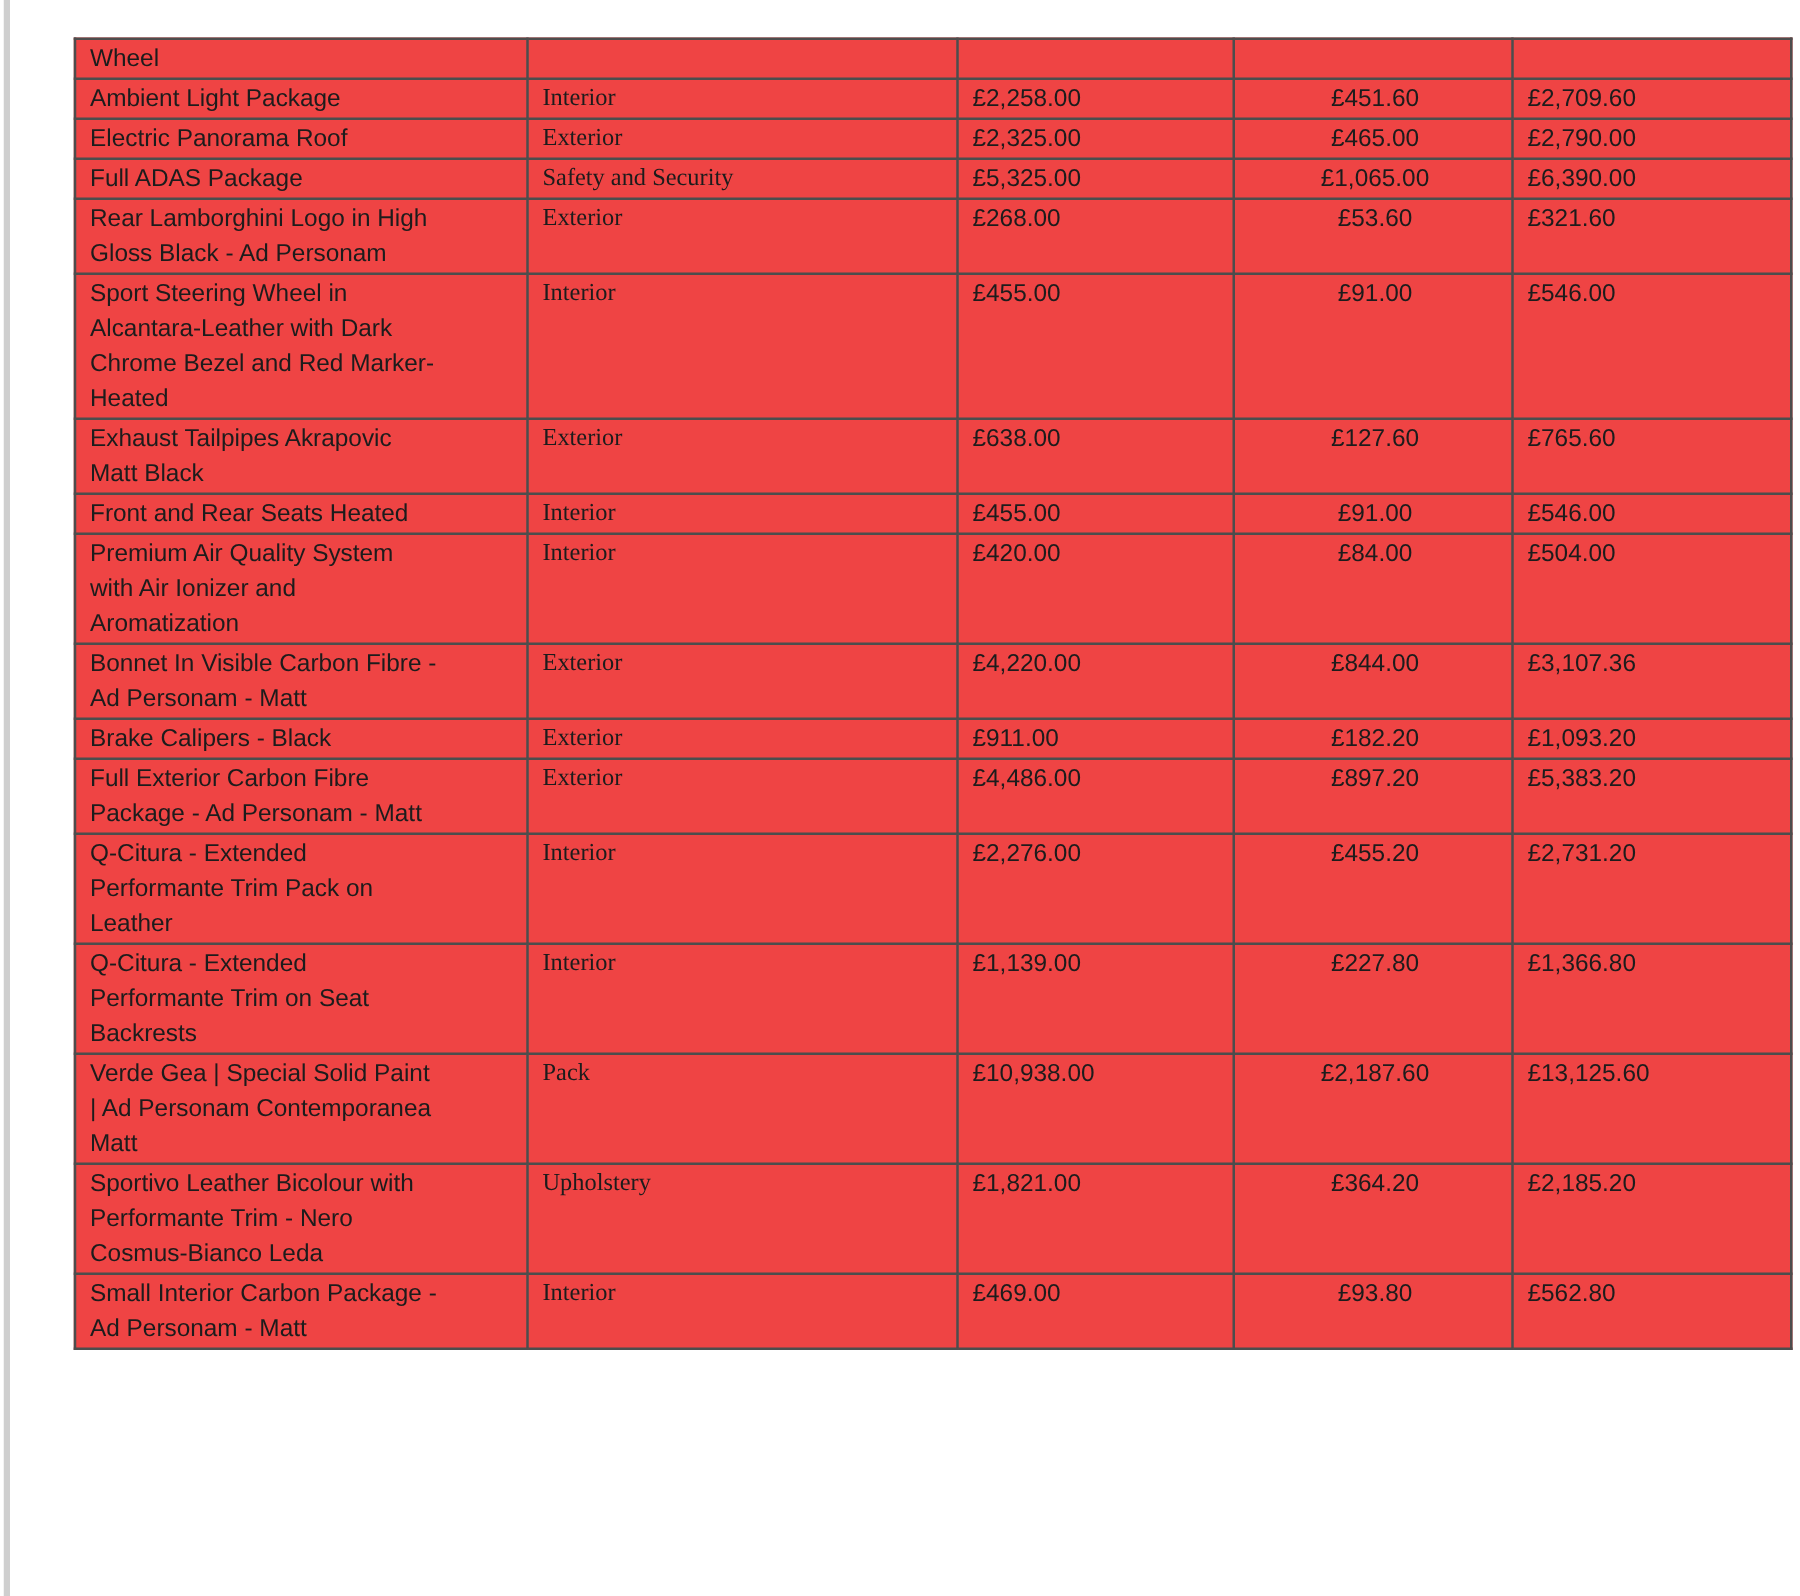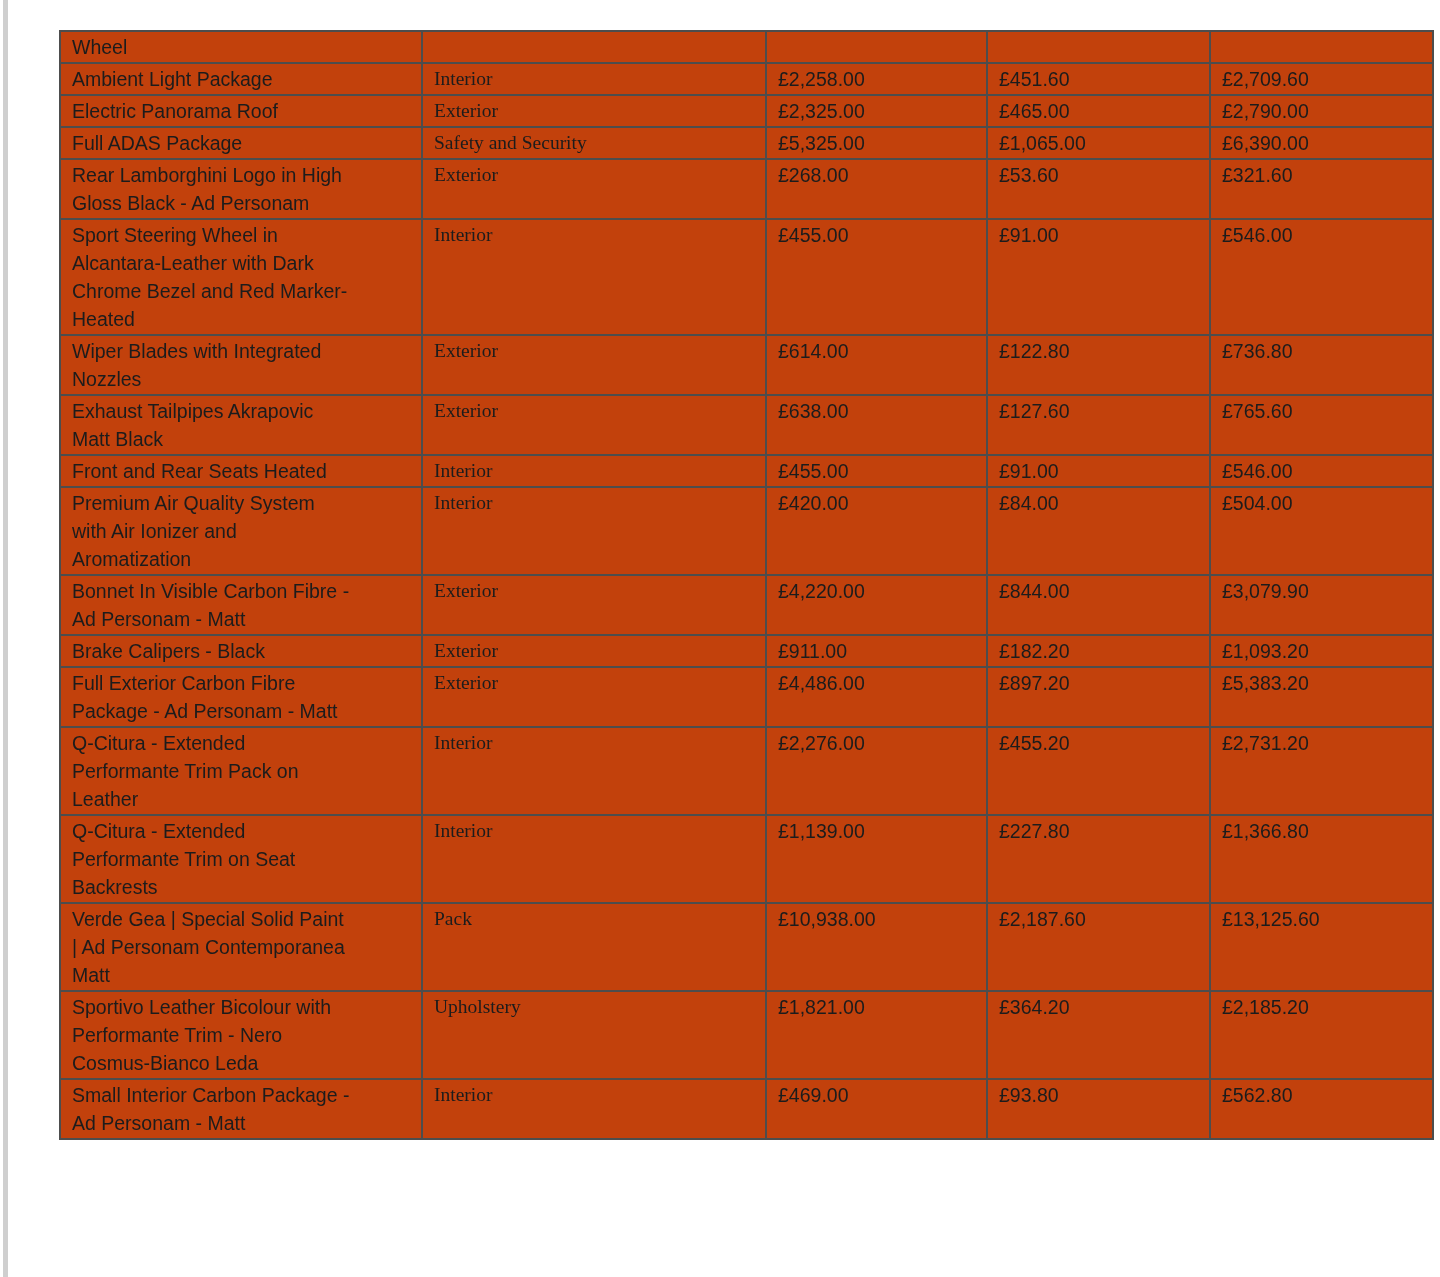--- a/index.html
+++ b/index.html
@@ -22,35 +22,35 @@
     height: 1277px;
     background: var(--edge, #cfcfcf);
   }
   table.options-table {
     position: absolute;
     left: 59px;
     top: 30px;
     width: 1268px;
     border-collapse: collapse;
     table-layout: fixed;
-    background: #c2410c;
+    background: #ef4444;
   }
   table.options-table td {
     border: 2px solid var(--border, #4d4d4d);
     vertical-align: top;
     padding: 1px 8px 1px 11px;
     font-size: 19.5px;
     line-height: 28px;
     color: var(--text, #1c1c1c);
     overflow: hidden;
   }
   td.c-name   { width: 341px; white-space: pre-line; }
   td.c-cat    { width: 323px; white-space: nowrap; font-family: Liberation Serif, serif; }
   td.c-net    { width: 200px; white-space: nowrap; padding-left: 15px; margin-top: 20px; }
-  td.c-vat    { width: 202px; white-space: nowrap; padding-left: 15px; }
+  td.c-vat    { width: 202px; white-space: nowrap; padding-left: 15px; text-align: center; }
   td.c-gross  { width: 202px; white-space: nowrap; padding-left: 15px; }
 </style>
 </head>
 <body>
 
 <div class="page-edge"></div>
 
 <table class="options-table">
   <tbody>
       <tr>
@@ -93,28 +93,20 @@
     <td class="c-name">Sport Steering Wheel in
 Alcantara-Leather with Dark
 Chrome Bezel and Red Marker-
 Heated</td>
     <td class="c-cat">Interior</td>
     <td class="c-net">£455.00</td>
     <td class="c-vat">£91.00</td>
     <td class="c-gross">£546.00</td>
   </tr>
       <tr>
-    <td class="c-name">Wiper Blades with Integrated
-Nozzles</td>
-    <td class="c-cat">Exterior</td>
-    <td class="c-net">£614.00</td>
-    <td class="c-vat">£122.80</td>
-    <td class="c-gross">£736.80</td>
-  </tr>
-      <tr>
     <td class="c-name">Exhaust Tailpipes Akrapovic
 Matt Black</td>
     <td class="c-cat">Exterior</td>
     <td class="c-net">£638.00</td>
     <td class="c-vat">£127.60</td>
     <td class="c-gross">£765.60</td>
   </tr>
       <tr>
     <td class="c-name">Front and Rear Seats Heated</td>
     <td class="c-cat">Interior</td>
@@ -130,21 +122,21 @@
     <td class="c-net">£420.00</td>
     <td class="c-vat">£84.00</td>
     <td class="c-gross">£504.00</td>
   </tr>
       <tr>
     <td class="c-name">Bonnet In Visible Carbon Fibre -
 Ad Personam - Matt</td>
     <td class="c-cat">Exterior</td>
     <td class="c-net">£4,220.00</td>
     <td class="c-vat">£844.00</td>
-    <td class="c-gross">£3,079.90</td>
+    <td class="c-gross">£3,107.36</td>
   </tr>
       <tr>
     <td class="c-name">Brake Calipers - Black</td>
     <td class="c-cat">Exterior</td>
     <td class="c-net">£911.00</td>
     <td class="c-vat">£182.20</td>
     <td class="c-gross">£1,093.20</td>
   </tr>
       <tr>
     <td class="c-name">Full Exterior Carbon Fibre

